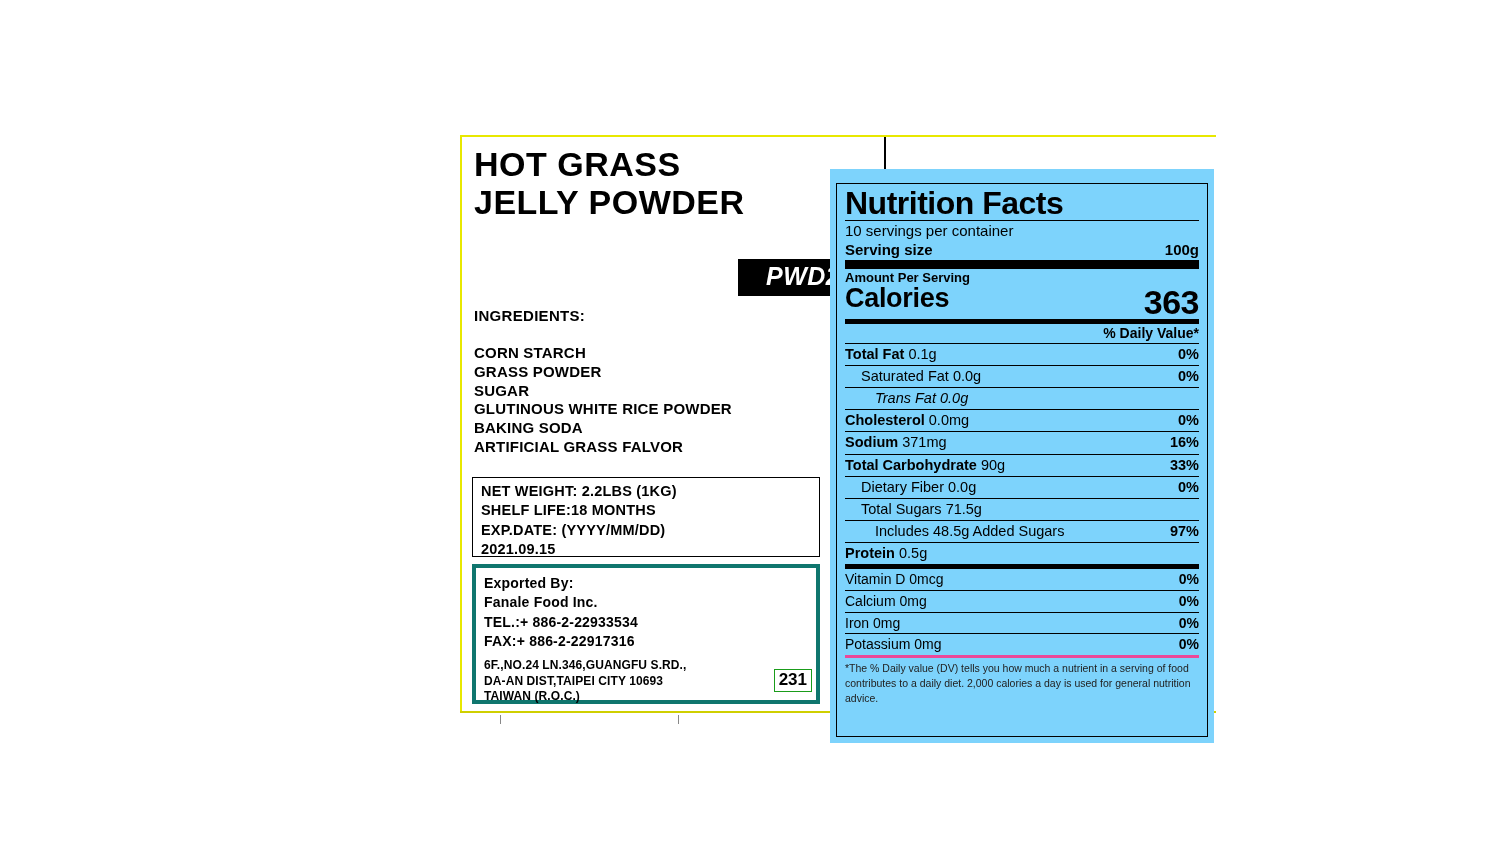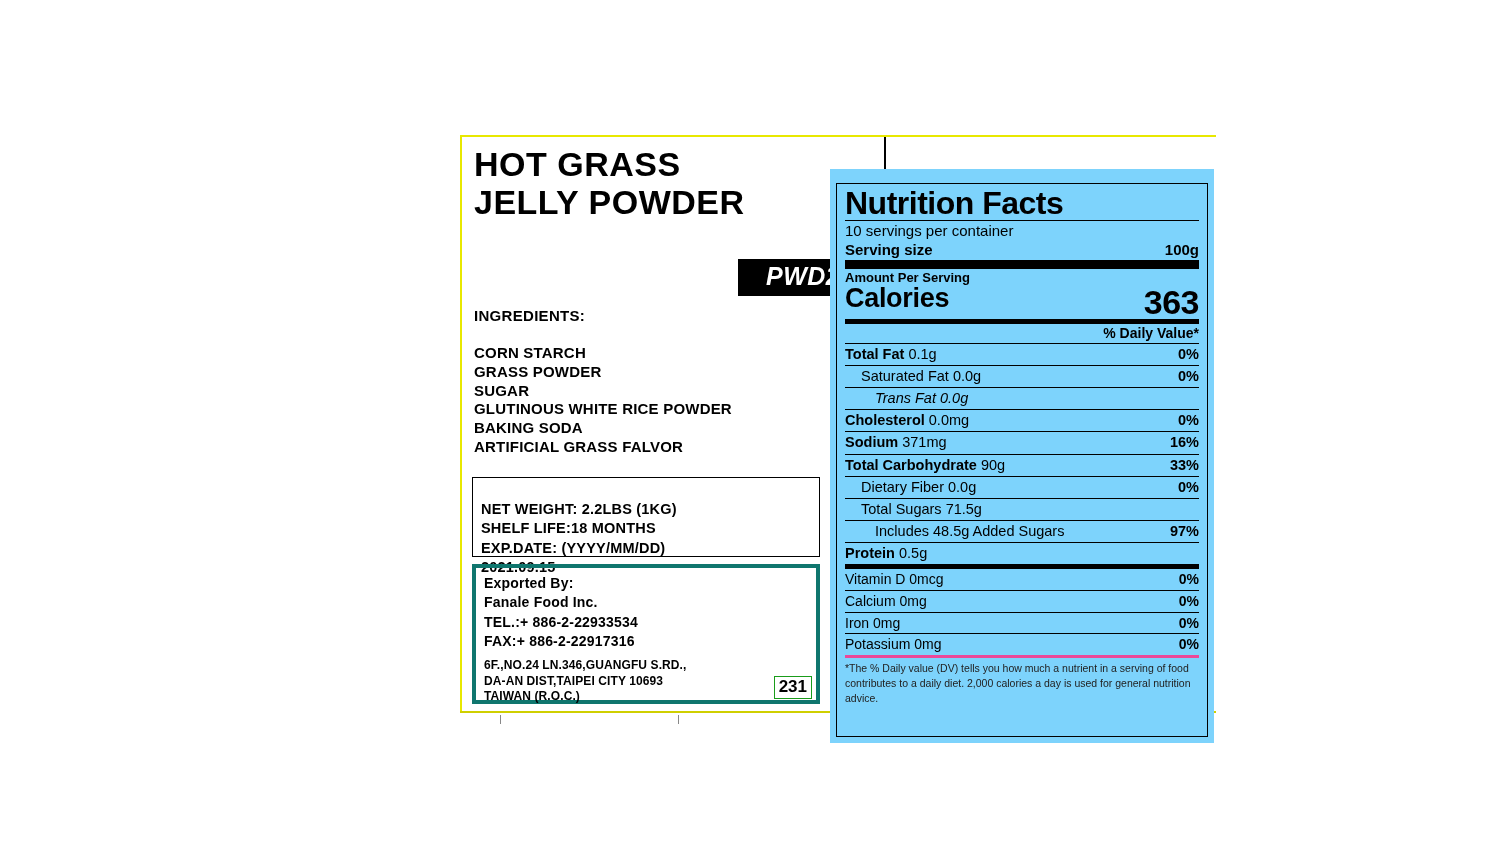--- a/index.html
+++ b/index.html
@@ -110,21 +110,21 @@
   }
 
   .box-netweight {
     position: absolute;
     left: 10px;
     top: 340px;
     width: 348px;
     height: 80px;
     border: 1px solid #000;
     box-sizing: border-box;
-    padding: 22px 8px 0 8px;
+    padding: 4px 8px 0 8px;
   }
   .box-netweight div {
     font-size: 14.5px;
     font-weight: bold;
     line-height: 1.33;
     letter-spacing: 0.2px;
   }
 
   .box-exporter {
     position: absolute;
@@ -146,21 +146,21 @@
     font-size: 12px;
     font-weight: bold;
     line-height: 1.3;
     letter-spacing: 0.1px;
   }
   .addr-block { margin-top: 7px; }
 
   .code-badge {
     position: absolute;
     right: 4px;
-    bottom: 1px;
+    bottom: 8px;
     border: 1.5px solid #1a9c1a;
     font-size: 17px;
     font-weight: bold;
     color: #000;
     padding: 0px 4px 1px 4px;
     line-height: 1.15;
   }
 
   
   .nf-panel {

